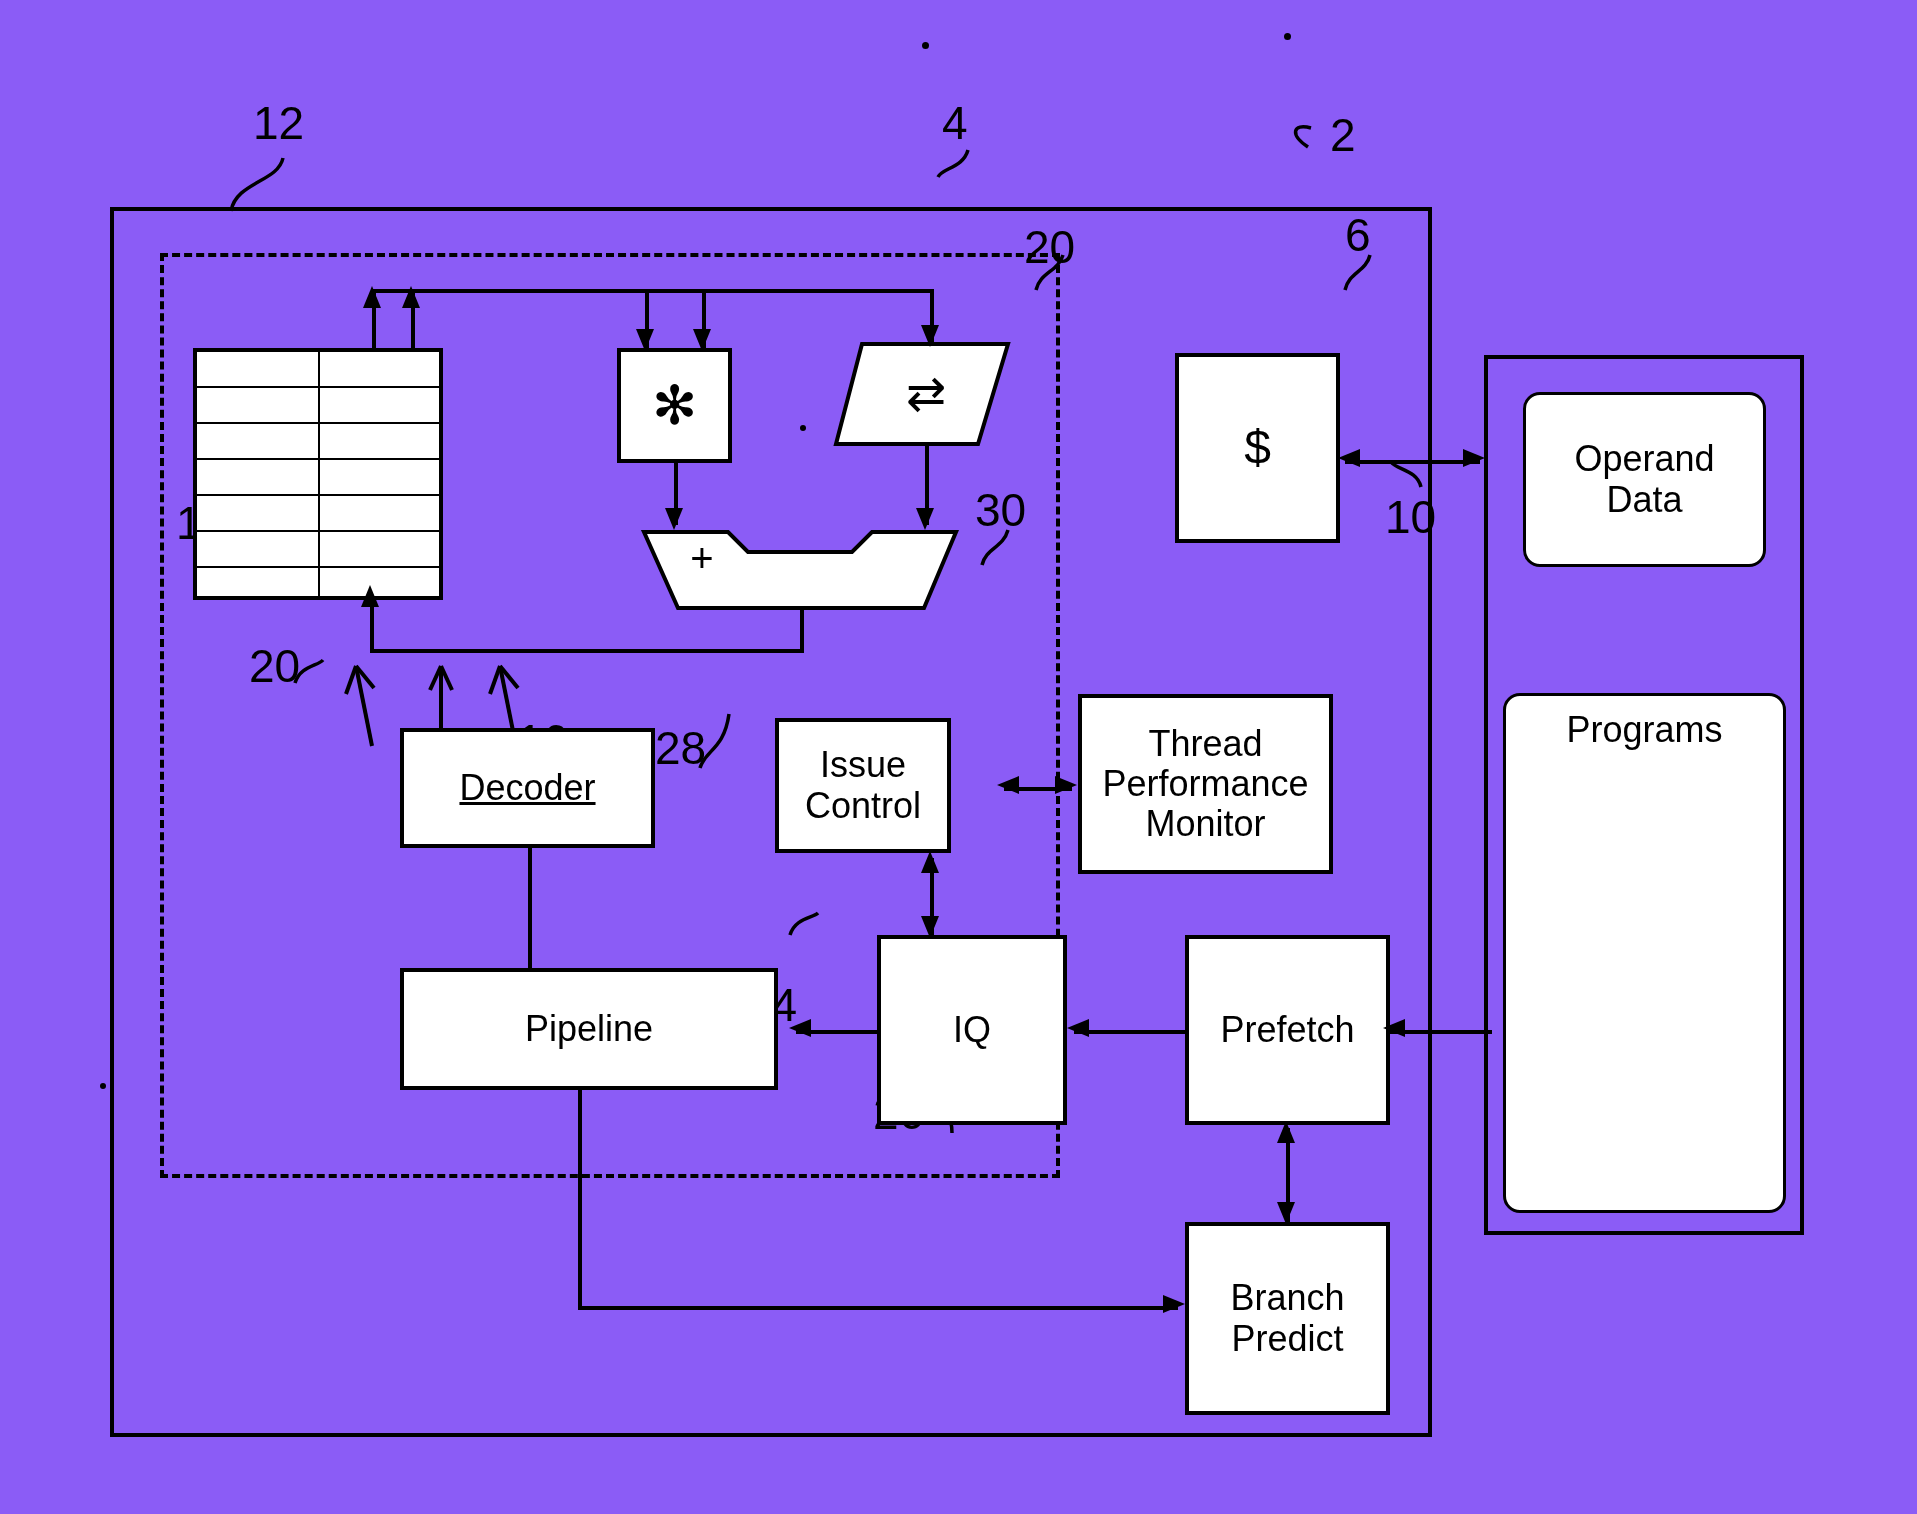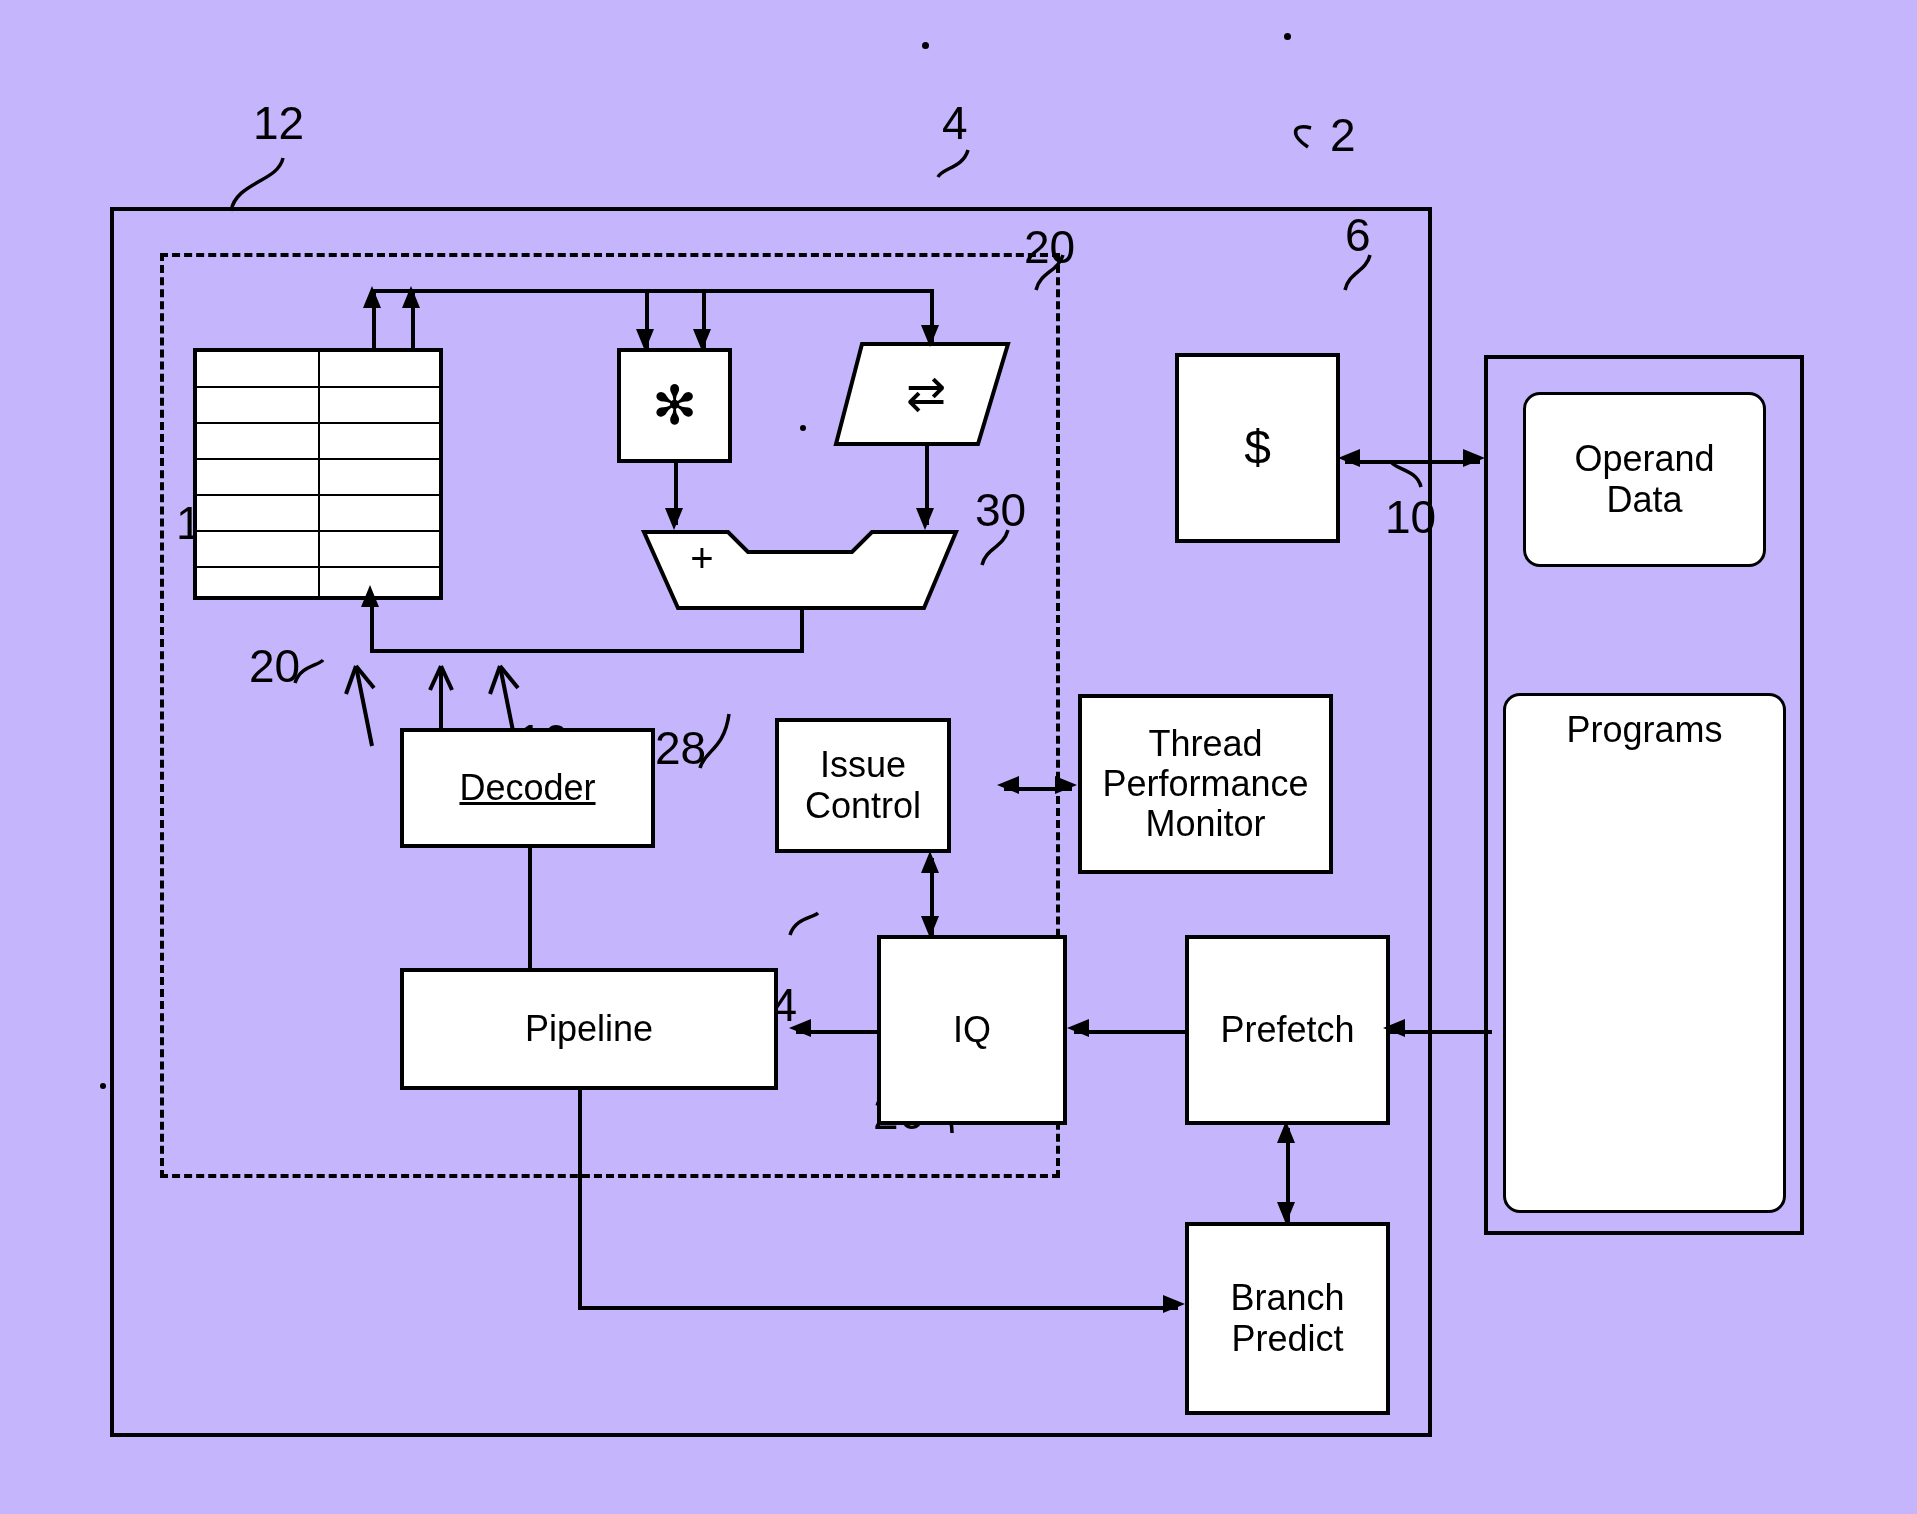--- a/index.html
+++ b/index.html
@@ -1,17 +1,17 @@
 <!DOCTYPE html>
 <html><head>
 <meta charset="utf-8">
 <style>
   html,body{margin:0;padding:0;background:#fff;}
   body{width:1917px;height:1514px;font-family:"Liberation Sans",sans-serif;color:#000;}
-  #stage{position:relative;width:1917px;height:1514px;overflow:hidden;background:#c4b5fd;}
+  #stage{position:relative;width:1917px;height:1514px;overflow:hidden;background:#8b5cf6;}
 
   .ref{position:absolute;font-size:46px;font-family:"Liberation Sans",sans-serif;color:#000;line-height:1;white-space:nowrap;}
 
   .box{position:absolute;border:4px solid #000;background:#fff;box-sizing:border-box;
        display:flex;align-items:center;justify-content:center;text-align:center;
        font-size:36px;line-height:1.12;color:#000;}
   .boxthin{border-width:3px;border-radius:17px;}
 
   .outer{position:absolute;border:4px solid #000;background:transparent;box-sizing:border-box;}
   .dashed{position:absolute;border:4px dashed #000;background:transparent;box-sizing:border-box;}

